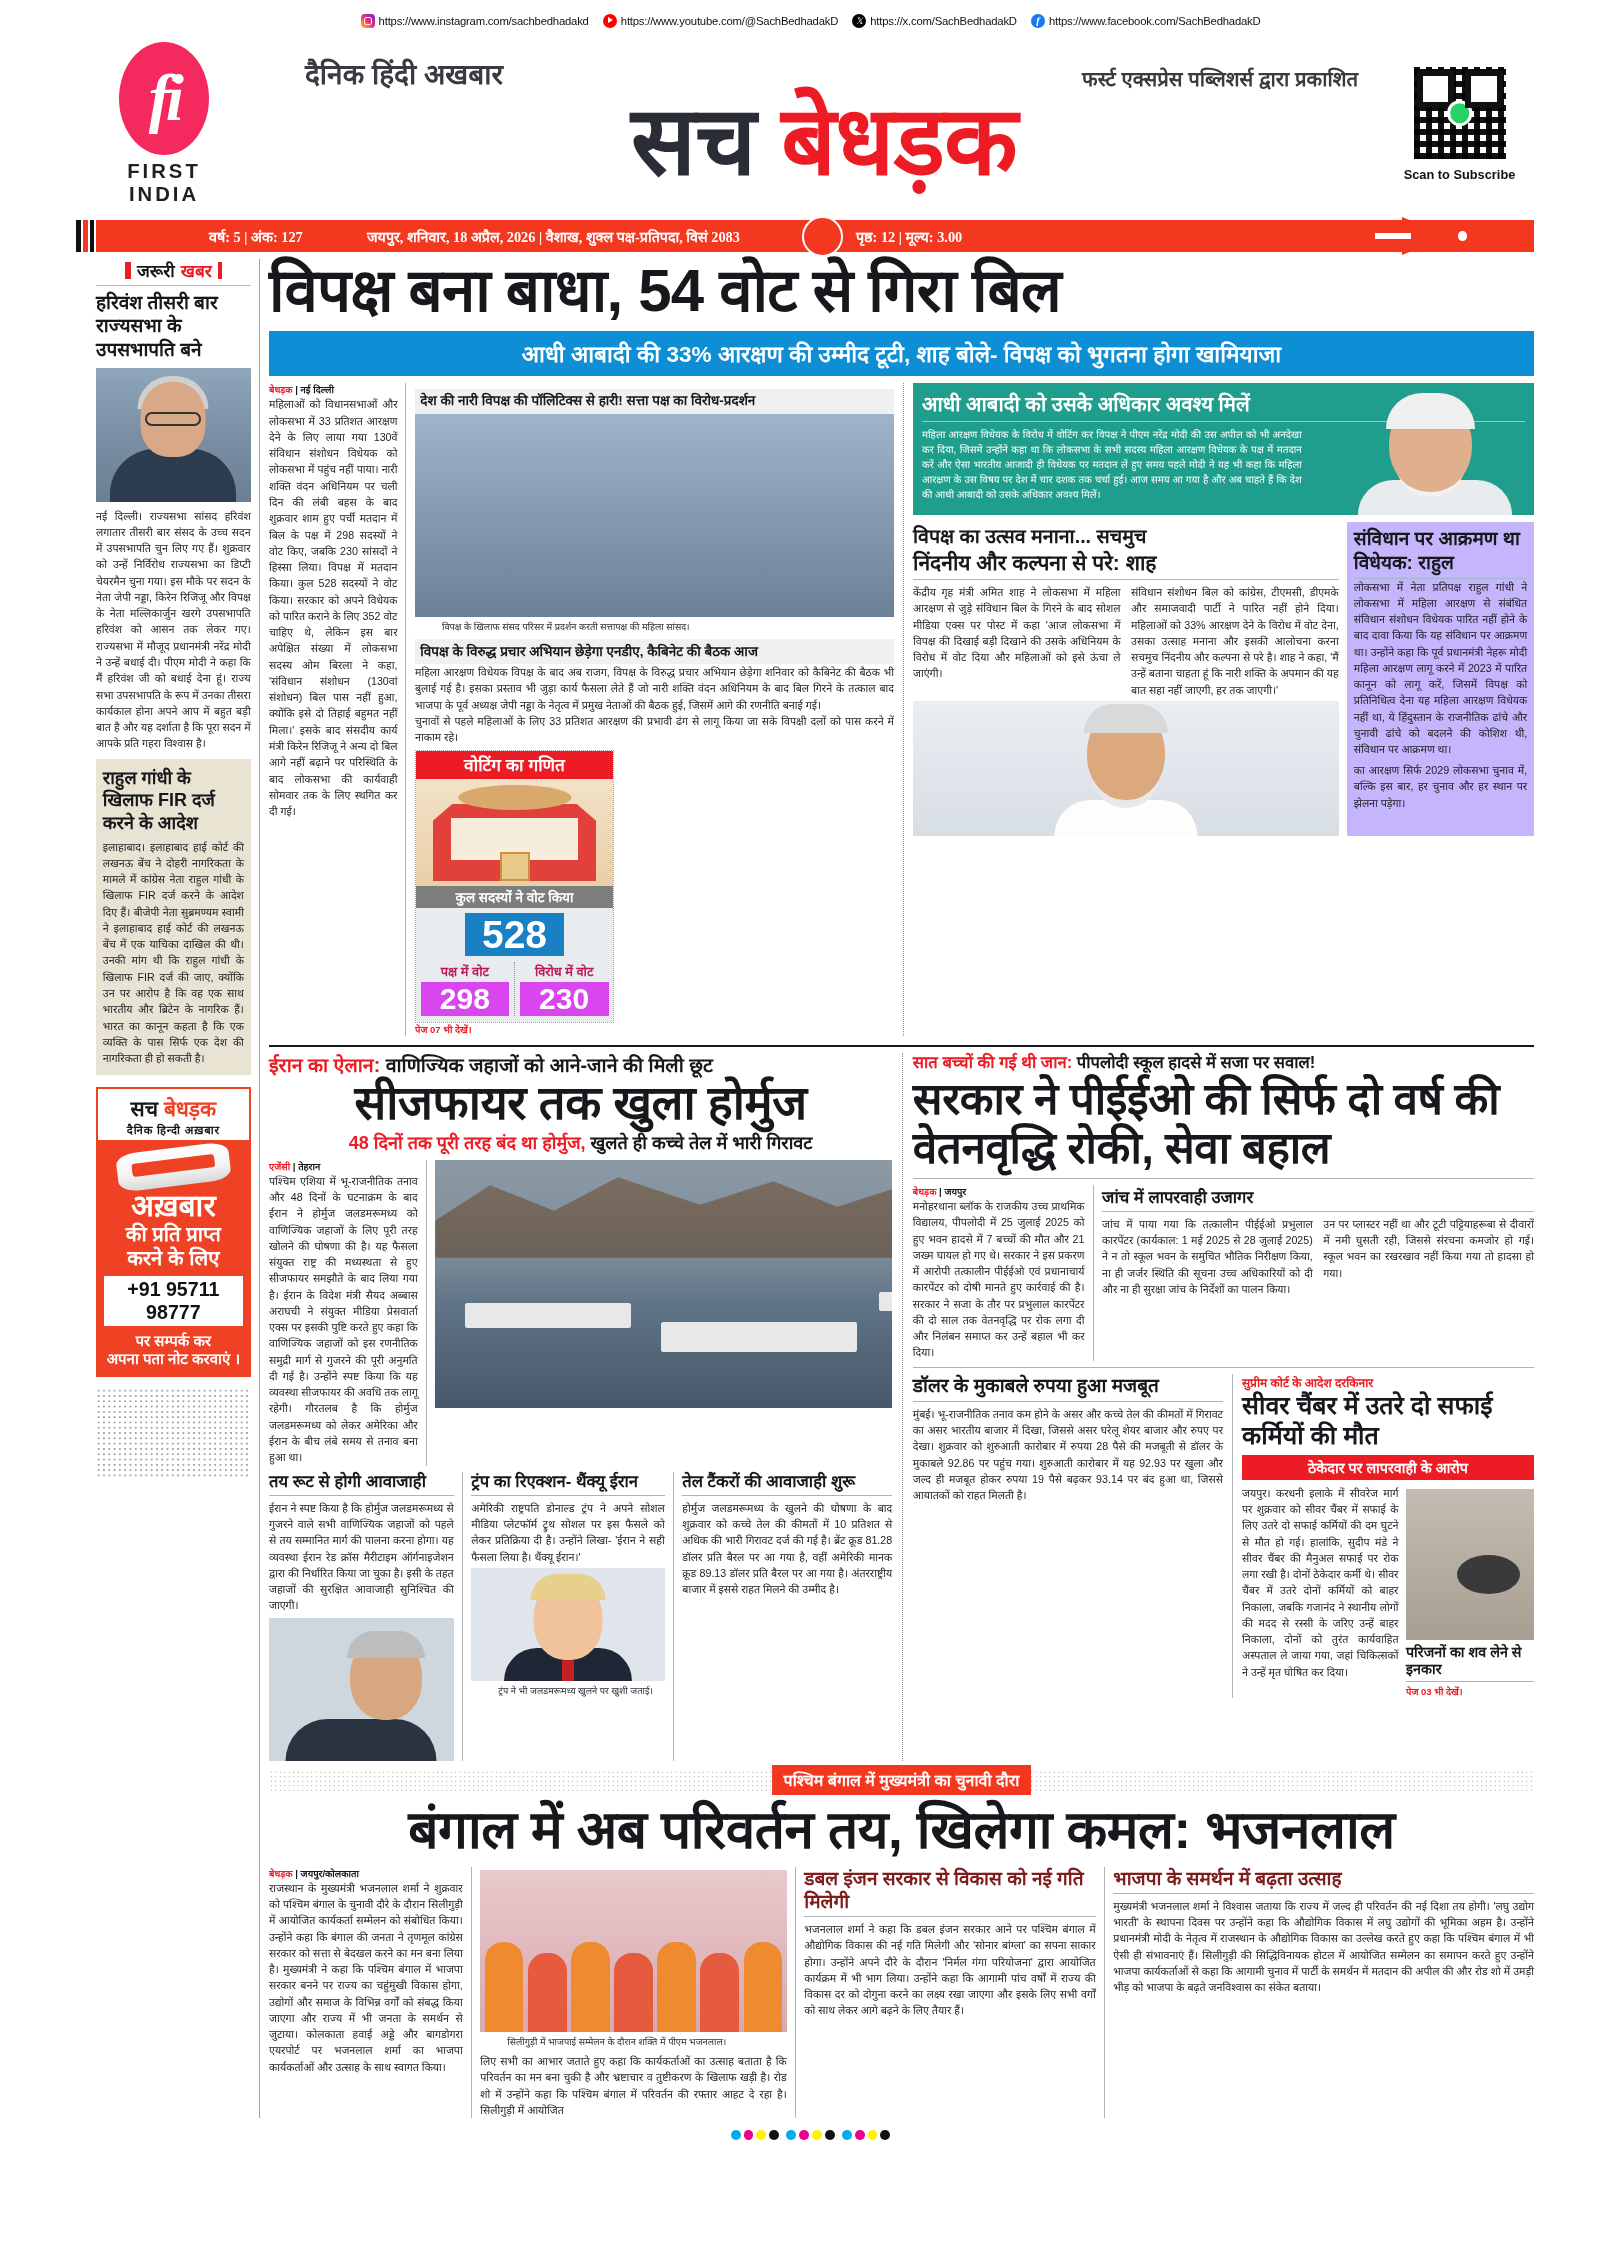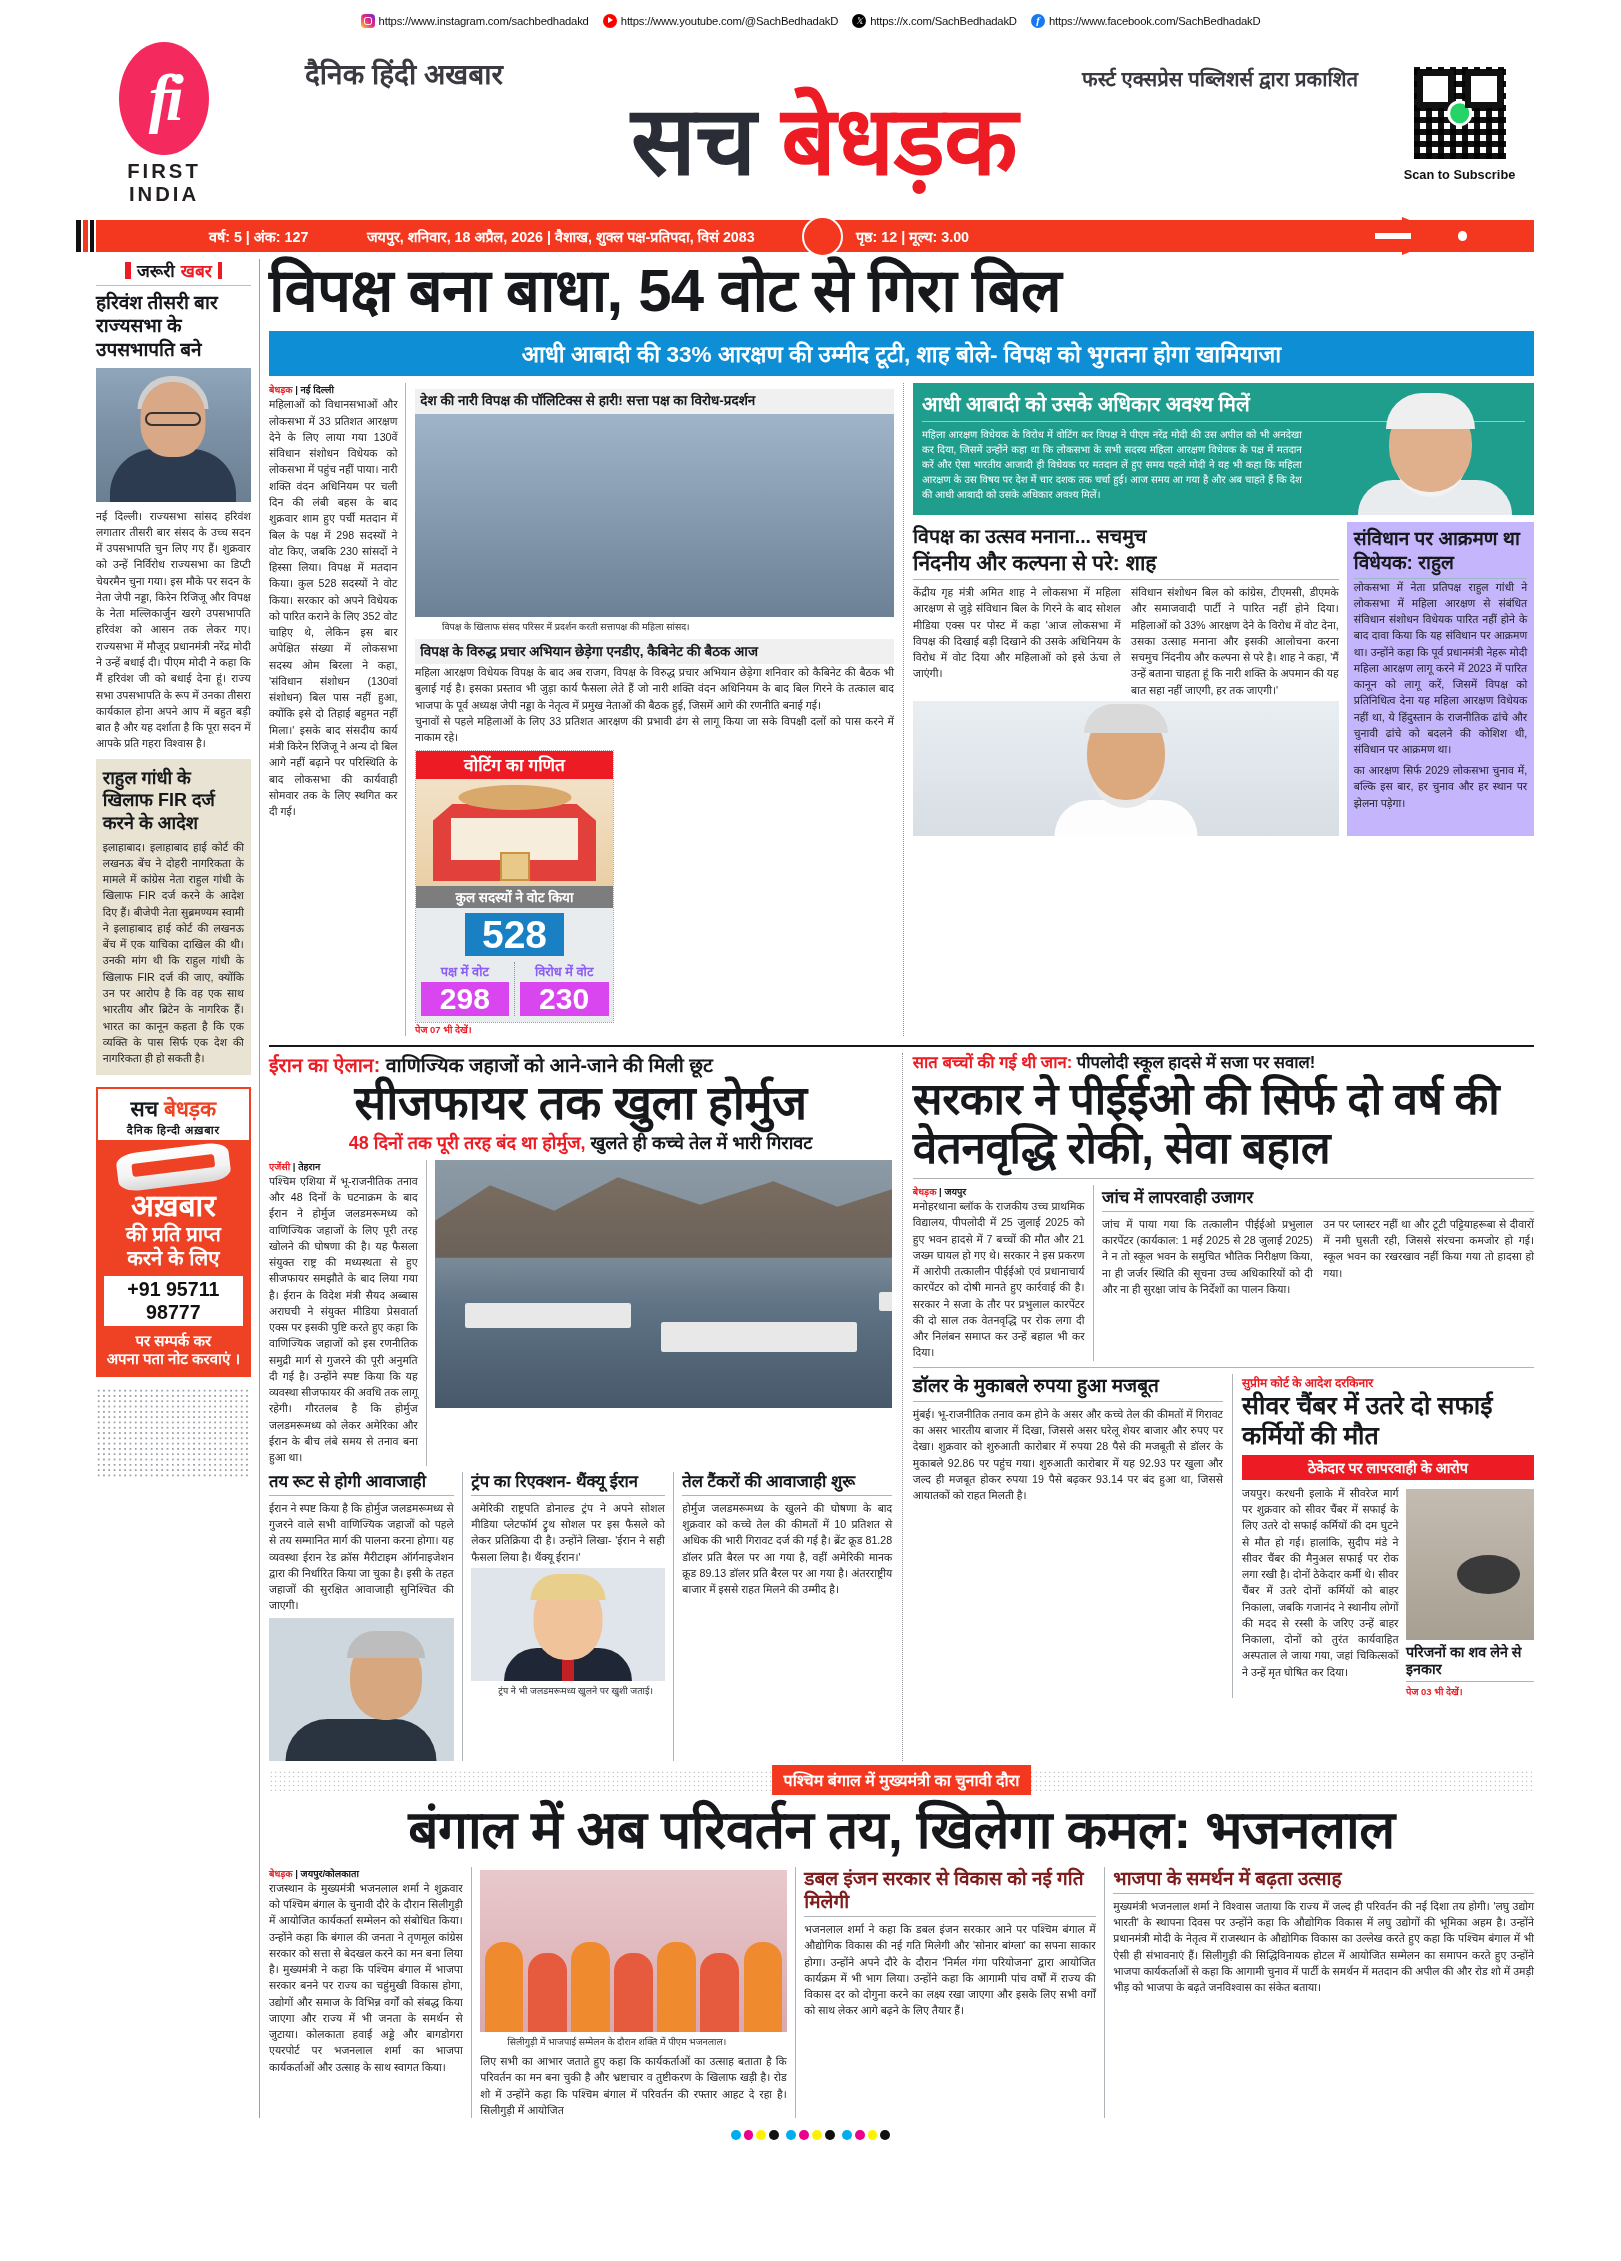--- a/index.html
+++ b/index.html
@@ -60,21 +60,21 @@
      border:6px solid #111;background:#fff;}
   .qr-sq:before{left:3px;top:3px;}
   .qr-sq:after{right:3px;top:3px;}
   .qr-wa{position:absolute;left:50%;top:50%;transform:translate(-50%,-50%);
      width:25.6px;height:25.6px;border-radius:50%;background:#25d366;border:3px solid #fff;}
   .qr-cap{ font-size:12.8px; font-weight:700; margin-top:6px; color:#111;}
 
   
   .datebar-wrap{ padding:3px 87px 0 96px; position:relative; height:42px;}
   .datebar{ height:32px; background:#f4381f; position:relative; display:flex; align-items:center;
-     color:#fff; font-size:14.3px; font-weight:700; }
+     color:#fff; font-size:14.3px; font-weight:700;font-family:Liberation Serif, serif; }
   .bars{position:absolute;left:-19.6px;top:0;width:18px;height:32px;display:flex;gap:2.3px;}
   .bars i{display:block;width:4.5px;height:100%;background:#111;}
   .bars i:nth-child(2){background:#f4381f;}
   .dt-1{ position:absolute; left:113px; }
   .dt-2{ position:absolute; left:271px; }
   .dt-3{ position:absolute; left:760px; }
   .circ{position:absolute;left:706px;top:-4.5px;width:41px;height:41px;border-radius:50%;
      border:2.3px solid #fff;background:#f4381f;}
   .nib{position:absolute;right:84px;top:0;width:90px;height:32px;}
   .nib:before{content:"";position:absolute;right:0;top:-3px;border-left:48px solid #f4381f;
@@ -167,21 +167,21 @@
      clip-path:polygon(12% 0,88% 0,100% 22%,100% 100%,0 100%,0 22%);}
   .vp-inner{position:absolute;left:35px;right:35px;top:39px;bottom:25.6px;background:#f6eddd;}
   .vp-door{position:absolute;left:50%;bottom:4.5px;transform:translateX(-50%);width:30px;height:29px;
      background:#e8c98a;border:2.3px solid #c9933f;}
   .vote-sub{ background:#7d7d7d; color:#fff; text-align:center; font-size:13.5px; font-weight:700; padding:2.3px 0;}
   .vote-total{ background:#e9ecef; text-align:center; padding:4.5px 4.5px 6px;}
   .vote-total .num{ background:#1a80c4; color:#fff; font-size:39px; font-weight:900; display:inline-block;
      padding:0 16.6px; line-height:1.12;}
   .vote-split{ display:flex; background:#e9ecef; padding:0 4.5px 6px; gap:4.5px;}
   .vote-split > div{ flex:1 1 0; text-align:center; }
-  .vote-split .lb{ font-size:12.8px; font-weight:700; color:#8b5cf6; }
+  .vote-split .lb{ font-size:12.8px; font-weight:700; color:#be185d; }
   .vote-split .nm{ background:#d946ef; color:#fff; font-size:30px; font-weight:900; padding:0 3px; margin-top:1.5px;}
   .vote-split .sepd{flex:0 0 1.5px;border-left:1.5px dotted #8b9096;}
 
   .page-ref{ color:#ed1c24; font-weight:800; font-size:9.5px; }
 
   
   .teal{ background:#1f9e8e; color:#fff; padding:6px 9px 7.5px; position:relative; min-height:132px;}
   .teal h3{ font-size:20.3px; font-weight:800; border-bottom:0.8px solid rgba(255,255,255,.5);
      padding-bottom:3.8px; margin-bottom:4.5px;}
   .teal p{ font-size:10px; line-height:1.52; text-align:justify; width:63%;}

